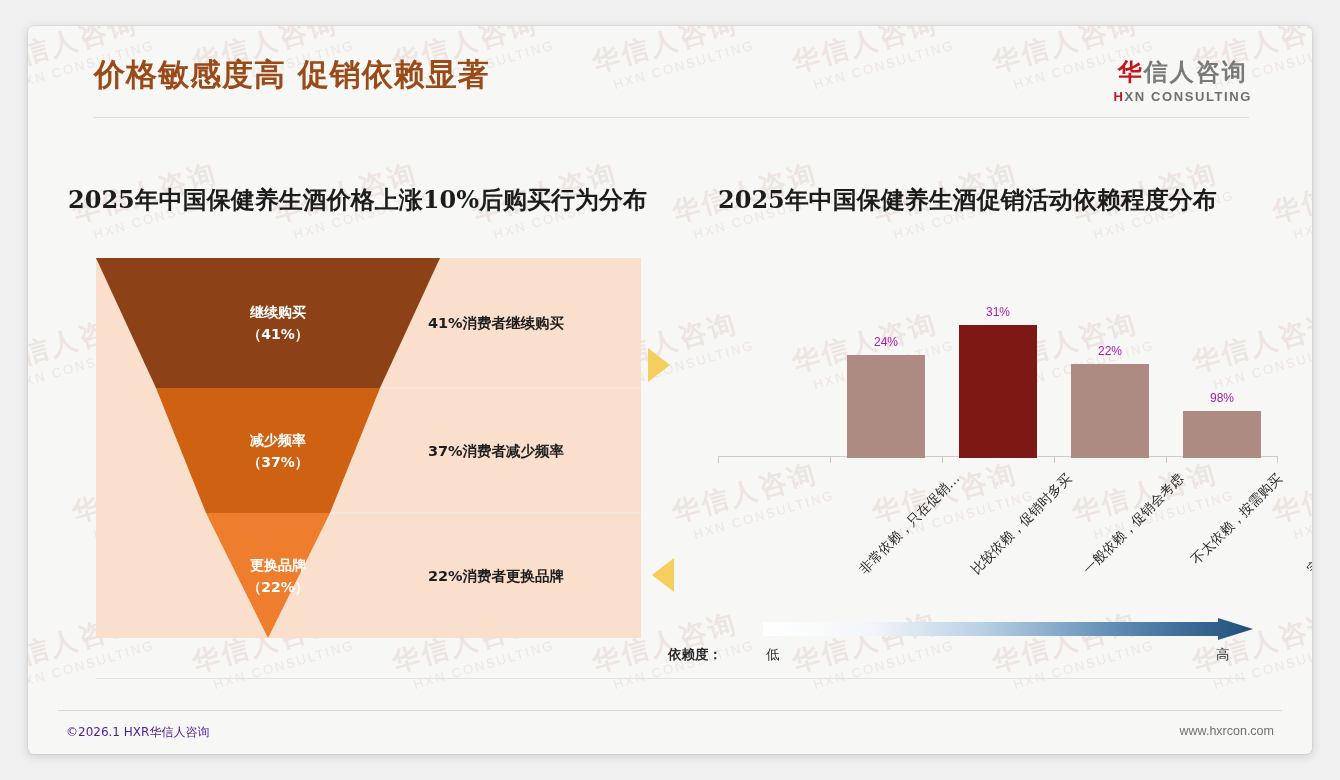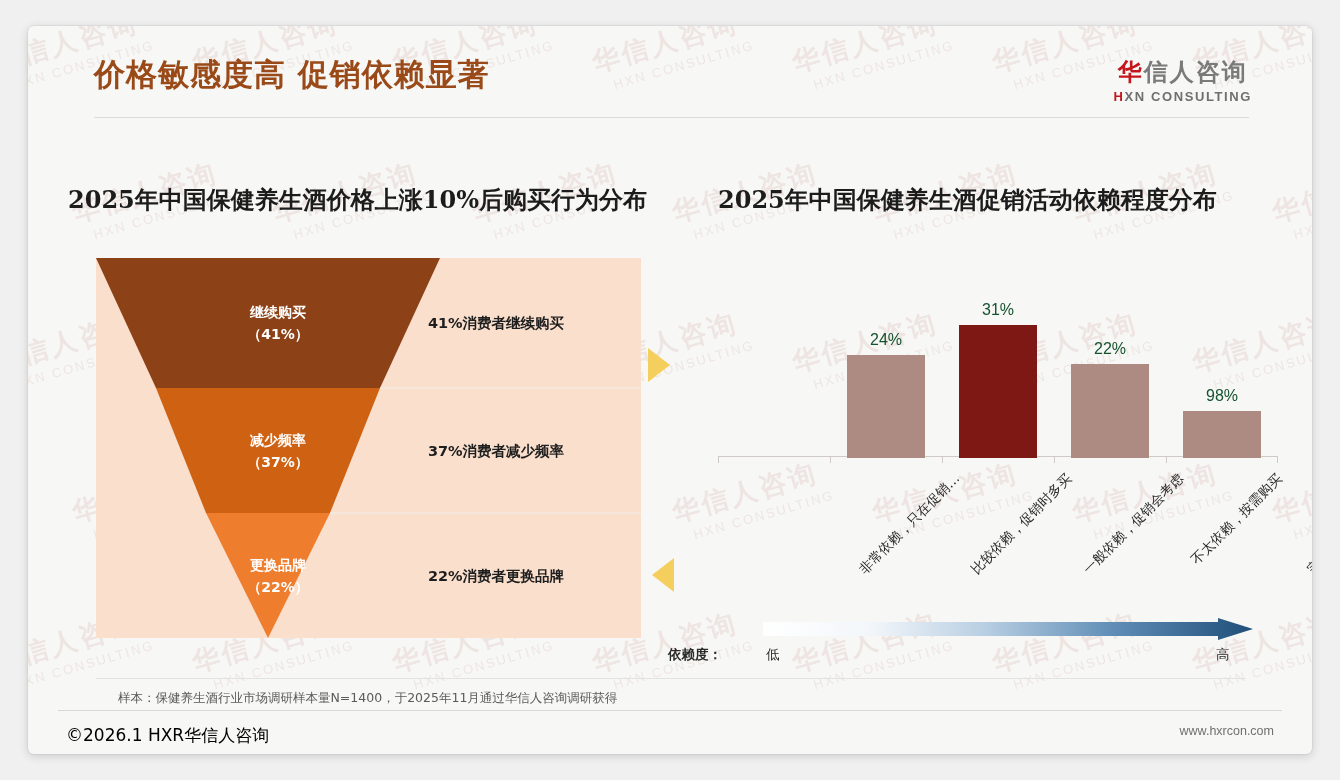--- a/index.html
+++ b/index.html
@@ -183,22 +183,22 @@
     position: absolute;
     bottom: 0;
     width: 78px;
     display: flex;
     flex-direction: column;
     justify-content: flex-end;
     align-items: center;
     height: 200px;
   }
   .bar-value {
-    font-size: 16px;
-    color: #14532d;
+    font-size: 12px;
+    color: #a21caf;
     margin-bottom: 6px;
     font-family: "Liberation Sans", sans-serif;
   }
   .bar-rect {
     width: 78px;
     background: #ad8b82;
   }
   .bar-rect.highlight { background: #7e1815; }
   #axis-line {
     position: absolute;
@@ -313,22 +313,22 @@
     left: 0;
     top: 690px;
     width: 100%;
     height: 38px;
     z-index: 6;
   }
   #footer-left {
     position: absolute;
     left: 38px;
     top: 8px;
-    font-size: 17px;
-    color: #000000;
+    font-size: 12px;
+    color: #4c1d95;
     font-family: "DejaVu Sans", sans-serif;
     white-space: nowrap;
   }
   #footer-right {
     position: absolute;
     right: 38px;
     top: 8px;
     font-size: 12.5px;
     color: #707070;
     font-family: "Liberation Sans", sans-serif;
@@ -567,21 +567,20 @@
       </svg>
     </div>
     <div id="scale-row">
       <div id="scale-caption">依赖度：</div>
       <div id="scale-low">低</div>
       <div id="scale-high">高</div>
     </div>
   </div>
 
   <div id="source-rule"></div>
-  <div id="source-note">样本：保健养生酒行业市场调研样本量N=1400，于2025年11月通过华信人咨询调研获得</div>
 
   <div id="footer-rule"></div>
   <div id="footer">
     <div id="footer-left">©2026.1 HXR华信人咨询</div>
     <div id="footer-right">www.hxrcon.com</div>
   </div>
 
 </div>
 
 </body></html>

